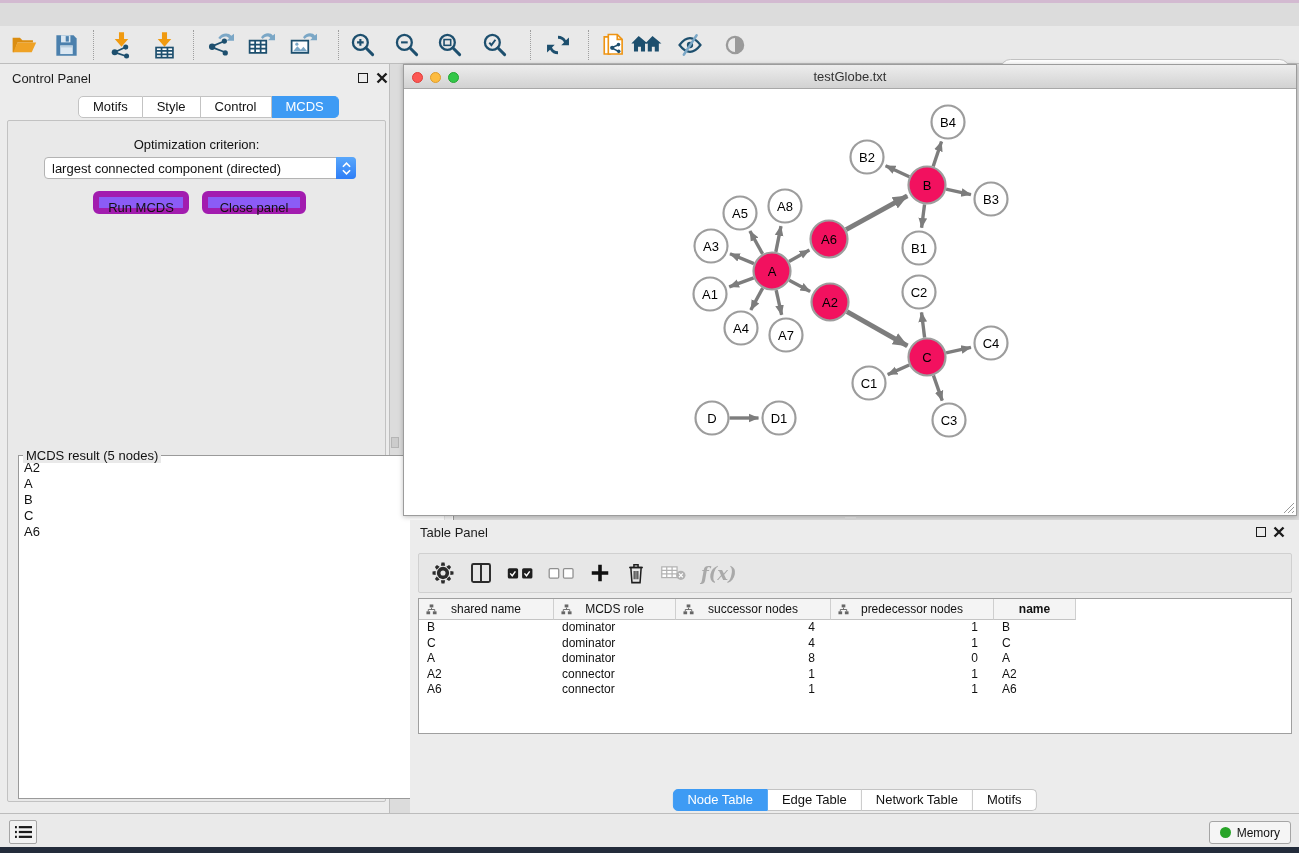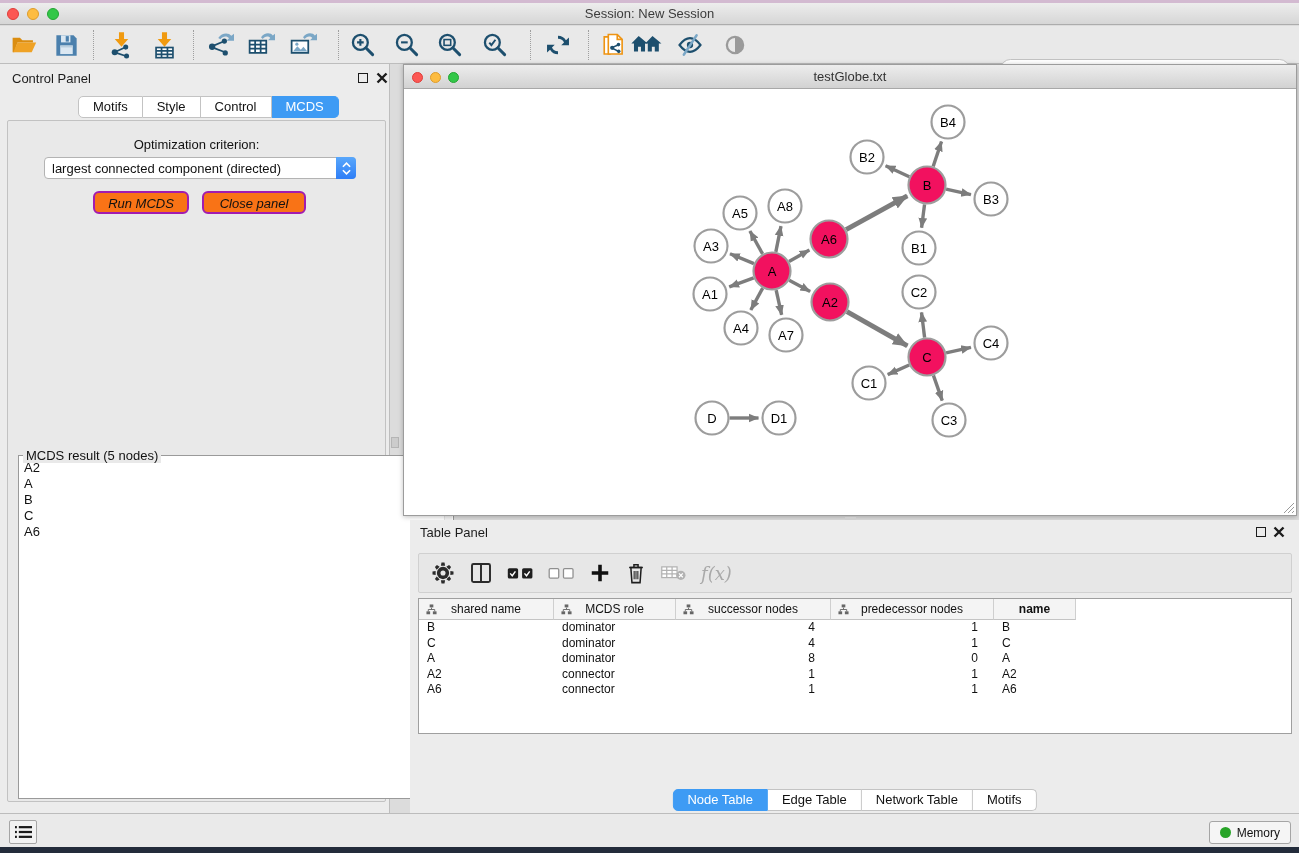--- a/index.html
+++ b/index.html
@@ -45,22 +45,22 @@
   .seg-tab.active { background:#3e9bf4; border-color:#3e9bf4; color:#fff; }
   .cp-inner { position:absolute; left:7px; top:56px; width:379px; height:682px; background:#e9e9e9;
               border:1px solid #c2c2c2; border-radius:2px; }
   .opt-label { position:absolute; left:0; right:0; top:16px; text-align:center; font-size:13px; color:#111; }
   .dropdown { position:absolute; left:36px; top:36px; width:312px; height:22px; background:#fff;
               border:1px solid #b3b3b3; border-radius:4px; display:flex; align-items:center; }
   .dropdown .dval { flex:1; font-size:13px; padding-left:7px; color:#111; white-space:nowrap; }
   .dropdown .stepper { width:20px; height:22px; margin:-1px -1px -1px 0; border-radius:0 4px 4px 0;
               background:linear-gradient(#59a7fb,#2e7ef7); display:flex; flex-direction:column;
               align-items:center; justify-content:center; gap:1px; }
-  .cp-btn { position:absolute; top:70px; height:23px; background:#f97316; border:2px solid #a21caf;
-            border-radius:6px; font-size:13px; color:#111; text-align:center; line-height:21px;font-style:italic; }
+  .cp-btn { position:absolute; top:70px; height:23px; background:#8b5cf6; border:6px solid #a21caf;
+            border-radius:6px; font-size:13px; color:#111; text-align:center; line-height:21px; }
   .fieldset { position:absolute; left:10px; top:334px; width:436px; height:344px; background:#fff;
               border:1px solid #9a9a9a; }
   .fieldset .legend { position:absolute; left:4px; top:-8px; background:#e9e9e9; padding:0 3px;
               font-size:13px; color:#111; }
   .result-list { position:absolute; left:1px; top:4px; right:9px; bottom:1px; overflow:hidden; }
   .result-item { font-size:13px; color:#111; line-height:16px; padding-left:4px; }
   .result-scroll { position:absolute; right:1px; top:1px; width:8px; bottom:1px; background:#f4f4f4;
               border-left:1px solid #e2e2e2; }
   .cp-thumb { position:absolute; left:391px; top:437px; width:8px; height:11px; background:#ccc;
               border:1px solid #b5b5b5; }
@@ -75,21 +75,21 @@
   .wlights { position:absolute; left:8px; top:7px; display:flex; gap:7px; }
   .wlight { width:11px; height:11px; border-radius:50%; }
   .canvas { position:absolute; left:0; top:24px; width:892px; height:426px; background:#fff; overflow:hidden; }
   .grip { position:absolute; right:1px; bottom:1px; }
   .h-thumb { position:absolute; left:845px; top:517px; width:11px; height:4px; background:#cfcfcf; }
 
   
   .tpanel { position:absolute; left:410px; top:520px; width:889px; height:293px; background:#ececec; }
   .tp-toolbar { position:absolute; left:8px; top:33px; width:874px; height:40px; background:#e7e7e7;
                 border:1px solid #d0d0d0; border-radius:2px; display:flex; align-items:center; padding-left:12px; gap:14px; }
-  .tp-ico { display:flex; align-items:center; justify-content:center; height:30px; }
+  .tp-ico { display:flex; align-items:center; justify-content:center; height:30px;font-weight:bold; }
   .fx { font-family:"DejaVu Serif", serif; font-style:italic; font-size:18px; color:#a9a9a9; }
   .datatable { position:absolute; left:8px; top:78px; width:874px; height:136px; background:#fff;
                border:1px solid #9f9f9f; overflow:hidden; }
   .thead { display:flex; height:21px; }
   .th { height:21px; background:#f4f4f4; border-right:1px solid #cfcfcf; border-bottom:1px solid #c4c4c4;
         display:flex; align-items:center; justify-content:center; gap:5px; font-size:12px; color:#111;
         position:relative; }
   .th .tree { position:absolute; left:7px; top:5px; }
   .trow { display:flex; height:15.6px; align-items:center; }
   .td { font-size:12px; color:#111; height:15.6px; line-height:15.6px; white-space:nowrap; overflow:hidden; }
@@ -110,28 +110,20 @@
 
   .nlabel { font-size:13px; fill:#000; }
 </style>
 </head>
 <body>
 
 <div class="app">
 
   <div class="top-strip"></div>
 
-  <div class="titlebar">
-    <div class="lights">
-      <div class="light red"></div>
-      <div class="light yellow"></div>
-      <div class="light green"></div>
-    </div>
-    <div class="title">Session: New Session</div>
-  </div>
 
   <div class="toolbar">
     <div class="tbtn" style="left:6px">
       <svg width="28" height="26" viewBox="0 0 32 32">
           <path fill="#db8d10" d="M2 7h9l3 3h13v3H8L4 25H2z"></path>
           <path fill="#efa225" d="M8 13h23l-5.5 12H2.8z"></path>
         </svg>
     </div>
     <div class="tbtn" style="left:48px">
       <svg width="25" height="25" viewBox="0 0 32 32">

